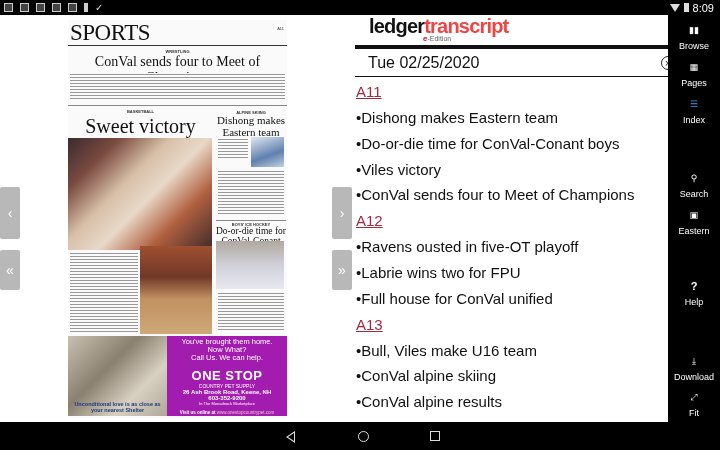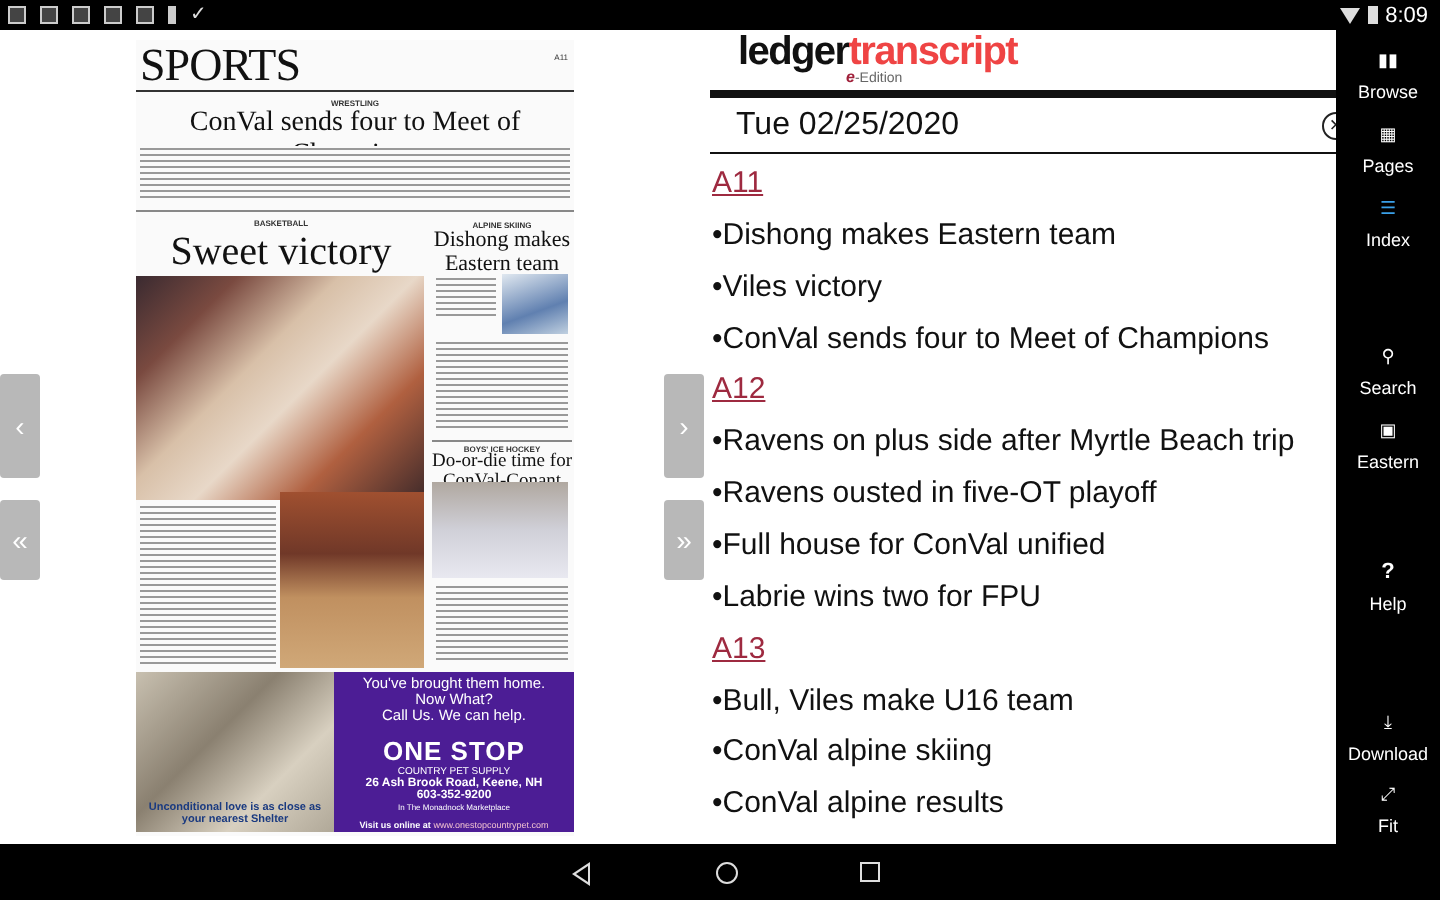--- a/index.html
+++ b/index.html
@@ -25,21 +25,21 @@
     .rule { position: absolute; height: 1px; background: #888; }
     .sweet-headline { position: absolute; left: 0; width: 145px; top: 95px; text-align: center; font-family: "Liberation Serif", serif; font-size: 20px; color: #111; }
     .photo-main { position: absolute; left: 0; top: 118px; width: 144px; height: 112px; background: linear-gradient(135deg, #3a2a30 0%, #7a4a40 20%, #d8c0a8 40%, #e8d8c8 55%, #b06040 75%, #402a2a 100%); }
     .photo-basket { position: absolute; left: 72px; top: 226px; width: 72px; height: 88px; background: linear-gradient(180deg, #a05030 0%, #703828 35%, #c09060 60%, #d0a878 100%); }
     .side-headline { position: absolute; left: 148px; width: 70px; text-align: center; font-family: "Liberation Serif", serif; font-size: 11px; line-height: 12px; color: #111; }
     .photo-ski { position: absolute; left: 183px; top: 117px; width: 33px; height: 30px; background: linear-gradient(160deg, #e0e8f0, #6080b0 60%, #c0d0e0); }
     .photo-hockey { position: absolute; left: 148px; top: 220px; width: 68px; height: 48px; background: linear-gradient(180deg, #b0a8a0, #d0d0d8 50%, #e8e8f0); }
     .ad { position: absolute; left: 0; top: 316px; width: 219px; height: 80px; display: flex; }
     .ad-cat { width: 99px; height: 80px; background: linear-gradient(135deg, #c8c0b0, #8a8070 40%, #d8d0c0 70%, #b0a898); position: relative; }
     .ad-cat-caption { position: absolute; bottom: 3px; left: 0; right: 0; text-align: center; font-size: 5.5px; font-weight: bold; color: #1a3a80; line-height: 6px; }
-    .ad-blue { flex: 1; background: #4c1d95; color: #fff; text-align: center; padding-top: 2px; }
+    .ad-blue { flex: 1; background: #a21caf; color: #fff; text-align: center; padding-top: 2px; }
     .ad-line { font-size: 7.5px; line-height: 8px; }
     .ad-brand { font-size: 13px; font-weight: bold; margin-top: 6px; letter-spacing: 0.5px; }
     .ad-small { font-size: 5px; line-height: 6px; }
     .ad-url { font-size: 4.5px; margin-top: 3px; color: #fff; }
     .ad-url span { color: #f0c0d0; }
 
     .nav-btn { position: absolute; width: 20px; height: 52px; background: #b8b8b8; border-radius: 2px; color: #fff; display: flex; align-items: center; justify-content: center; font-size: 14px; }
 
     .index-panel { position: absolute; left: 355px; top: 15px; width: 313px; height: 407px; background: #fff; overflow: hidden; }
     .logo { position: absolute; left: 2px; top: 0; font-size: 20px; font-weight: bold; letter-spacing: -0.8px; }
@@ -159,27 +159,27 @@
   <div class="thick-rule"></div>
   <div class="date-row">
     <span class="date-text">Tue 02/25/2020</span>
     <span class="close-icon">×</span>
   </div>
   <div class="thin-rule"></div>
 
   <div class="index-list">
     <a class="idx-page">A11</a>
     <span class="idx-item">•Dishong makes Eastern team</span>
+    <span class="idx-item">•Do-or-die time for ConVal-Conant boys</span>
     <span class="idx-item">•Viles victory</span>
     <span class="idx-item">•ConVal sends four to Meet of Champions</span>
     <a class="idx-page">A12</a>
-    <span class="idx-item">•Ravens on plus side after Myrtle Beach trip</span>
     <span class="idx-item">•Ravens ousted in five-OT playoff</span>
+    <span class="idx-item">•Labrie wins two for FPU</span>
     <span class="idx-item">•Full house for ConVal unified</span>
-    <span class="idx-item">•Labrie wins two for FPU</span>
     <a class="idx-page">A13</a>
     <span class="idx-item">•Bull, Viles make U16 team</span>
     <span class="idx-item">•ConVal alpine skiing</span>
     <span class="idx-item">•ConVal alpine results</span>
   </div>
 </div>
 
 <div class="sidebar">
   <div class="sb-btn" style="top:9px;">
     <span class="sb-glyph">▮▮</span>

